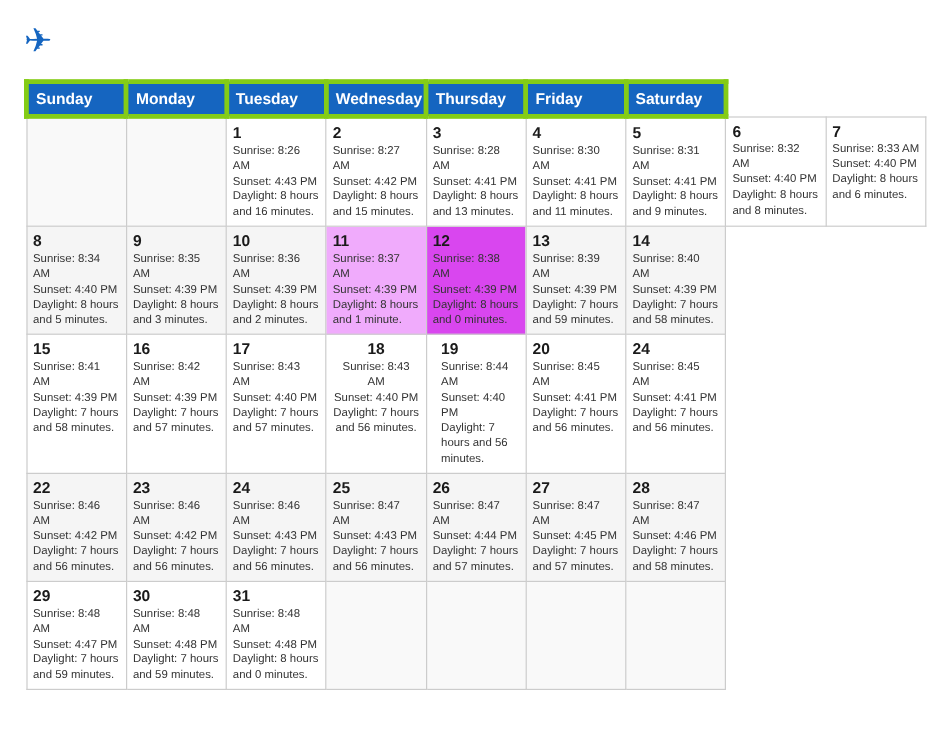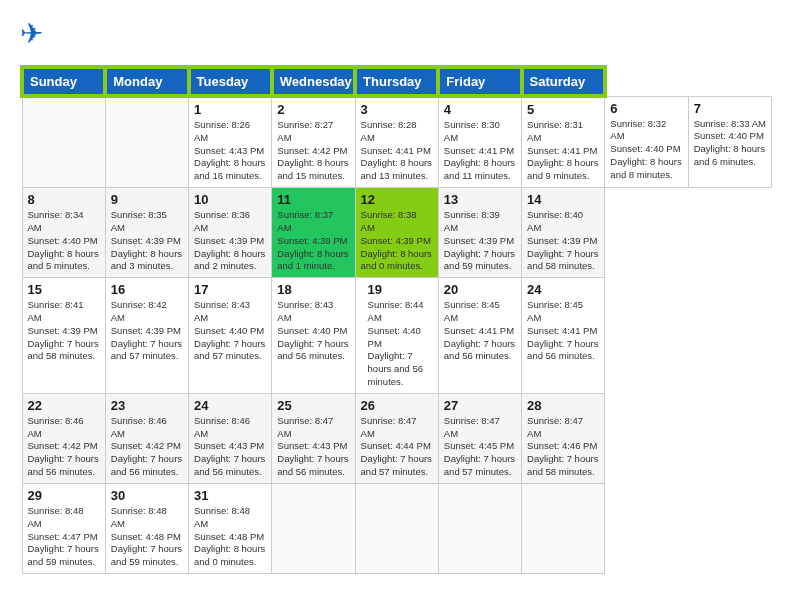--- a/index.html
+++ b/index.html
@@ -164,25 +164,25 @@
             <div class="day-info">Sunrise: 8:34 AM<br>Sunset: 4:40 PM<br>Daylight: 8 hours and 5 minutes.</div>
           </td>
           <td style="background: rgb(245, 245, 245);">
             <span class="day-num">9</span>
             <div class="day-info">Sunrise: 8:35 AM<br>Sunset: 4:39 PM<br>Daylight: 8 hours and 3 minutes.</div>
           </td>
           <td style="background: rgb(245, 245, 245);">
             <span class="day-num">10</span>
             <div class="day-info">Sunrise: 8:36 AM<br>Sunset: 4:39 PM<br>Daylight: 8 hours and 2 minutes.</div>
           </td>
-          <td style="background: #22c55e;">
+          <td style="background: #f0abfc;">
             <span class="day-num">11</span>
             <div class="day-info">Sunrise: 8:37 AM<br>Sunset: 4:39 PM<br>Daylight: 8 hours and 1 minute.</div>
           </td>
-          <td style="background: #84cc16;">
+          <td style="background: #d946ef;">
             <span class="day-num">12</span>
             <div class="day-info">Sunrise: 8:38 AM<br>Sunset: 4:39 PM<br>Daylight: 8 hours and 0 minutes.</div>
           </td>
           <td style="background: rgb(245, 245, 245);">
             <span class="day-num">13</span>
             <div class="day-info">Sunrise: 8:39 AM<br>Sunset: 4:39 PM<br>Daylight: 7 hours and 59 minutes.</div>
           </td>
           <td style="background: rgb(245, 245, 245);">
             <span class="day-num">14</span>
             <div class="day-info">Sunrise: 8:40 AM<br>Sunset: 4:39 PM<br>Daylight: 7 hours and 58 minutes.</div>
@@ -194,21 +194,21 @@
             <div class="day-info">Sunrise: 8:41 AM<br>Sunset: 4:39 PM<br>Daylight: 7 hours and 58 minutes.</div>
           </td>
           <td style="background: rgb(255, 255, 255);">
             <span class="day-num">16</span>
             <div class="day-info">Sunrise: 8:42 AM<br>Sunset: 4:39 PM<br>Daylight: 7 hours and 57 minutes.</div>
           </td>
           <td style="background: rgb(255, 255, 255);">
             <span class="day-num">17</span>
             <div class="day-info">Sunrise: 8:43 AM<br>Sunset: 4:40 PM<br>Daylight: 7 hours and 57 minutes.</div>
           </td>
-          <td style="background: rgb(255, 255, 255);">
+          <td style="background: rgb(255, 255, 255); text-align: center;">
             <span class="day-num">18</span>
             <div class="day-info">Sunrise: 8:43 AM<br>Sunset: 4:40 PM<br>Daylight: 7 hours and 56 minutes.</div>
           </td>
           <td style="background: rgb(255, 255, 255); padding-left: 12px;">
             <span class="day-num">19</span>
             <div class="day-info">Sunrise: 8:44 AM<br>Sunset: 4:40 PM<br>Daylight: 7 hours and 56 minutes.</div>
           </td>
           <td style="background: rgb(255, 255, 255);">
             <span class="day-num">20</span>
             <div class="day-info">Sunrise: 8:45 AM<br>Sunset: 4:41 PM<br>Daylight: 7 hours and 56 minutes.</div>

